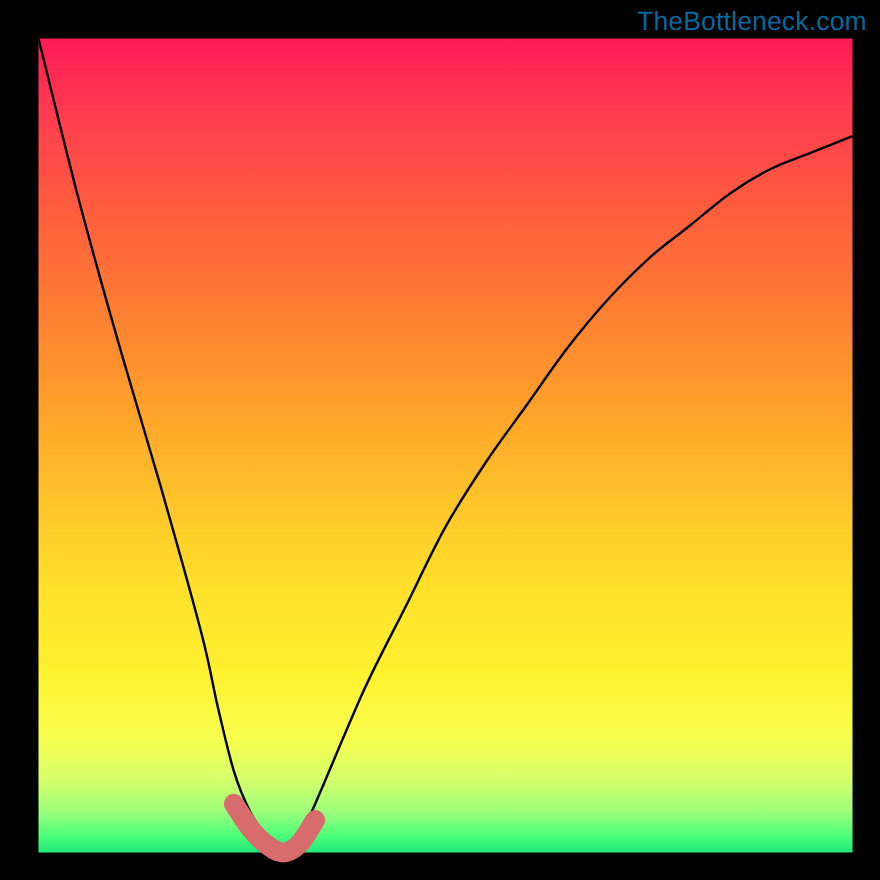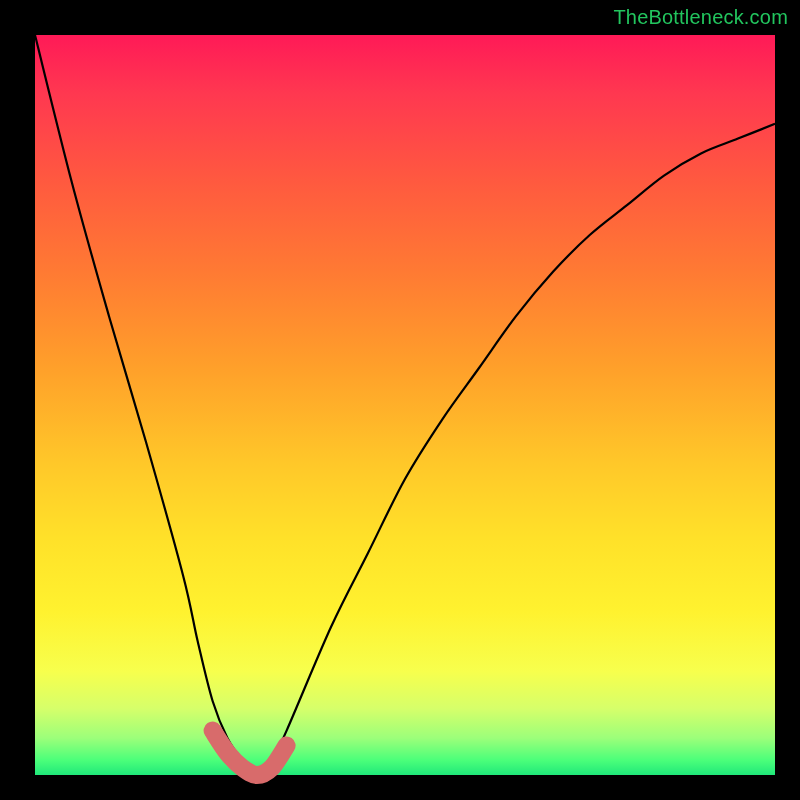--- a/index.html
+++ b/index.html
@@ -39,22 +39,22 @@
       #d6ff6a 91%,
       #9cff7a 95%,
       #4bff7a 98%,
       #20e87a 100%
     );
   }
   .watermark {
     position: absolute;
     top: 6px;
     right: 12px;
-    color: #22c55e;
-    font-size: 20px;
+    color: #0369a1;
+    font-size: 24px;
     letter-spacing: 0.2px;
     user-select: none;
   }
   svg.curve {
     position: absolute;
     left: 0;
     top: 0;
     width: 740px;
     height: 740px;
     overflow: visible;

